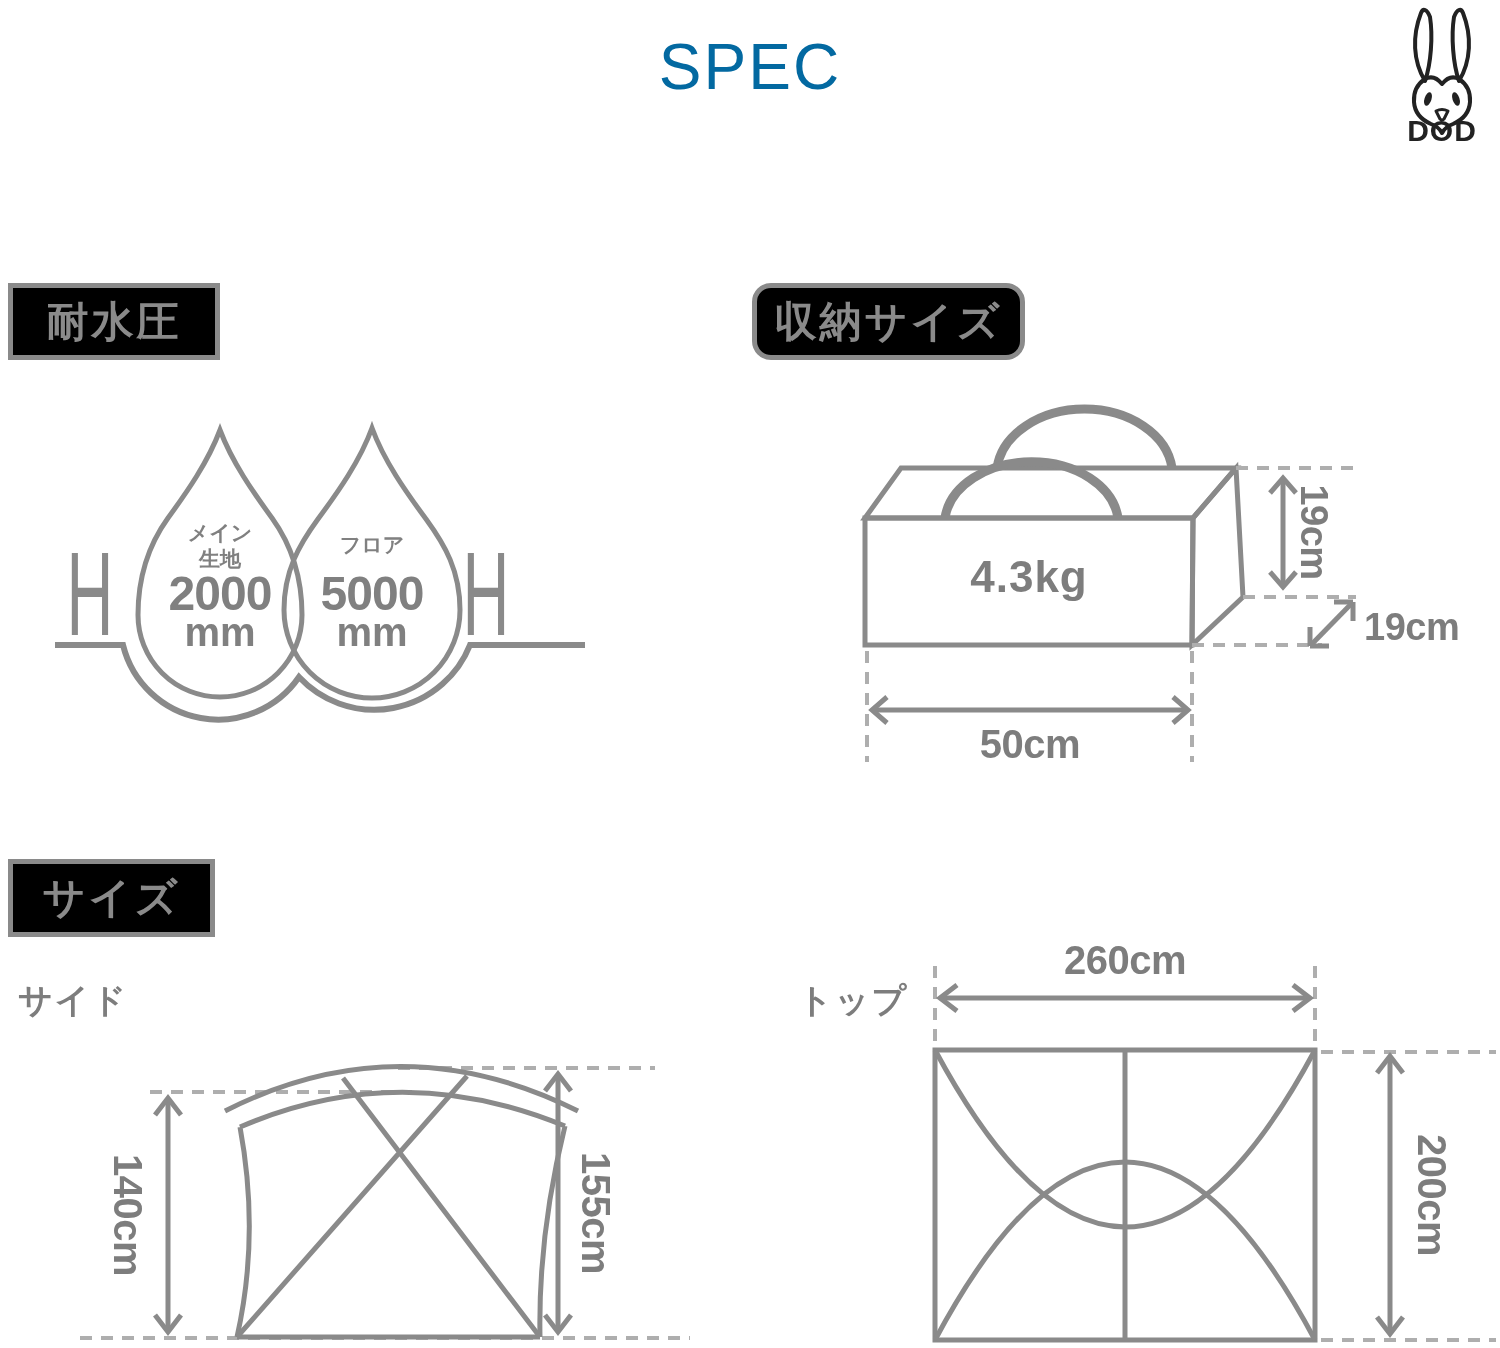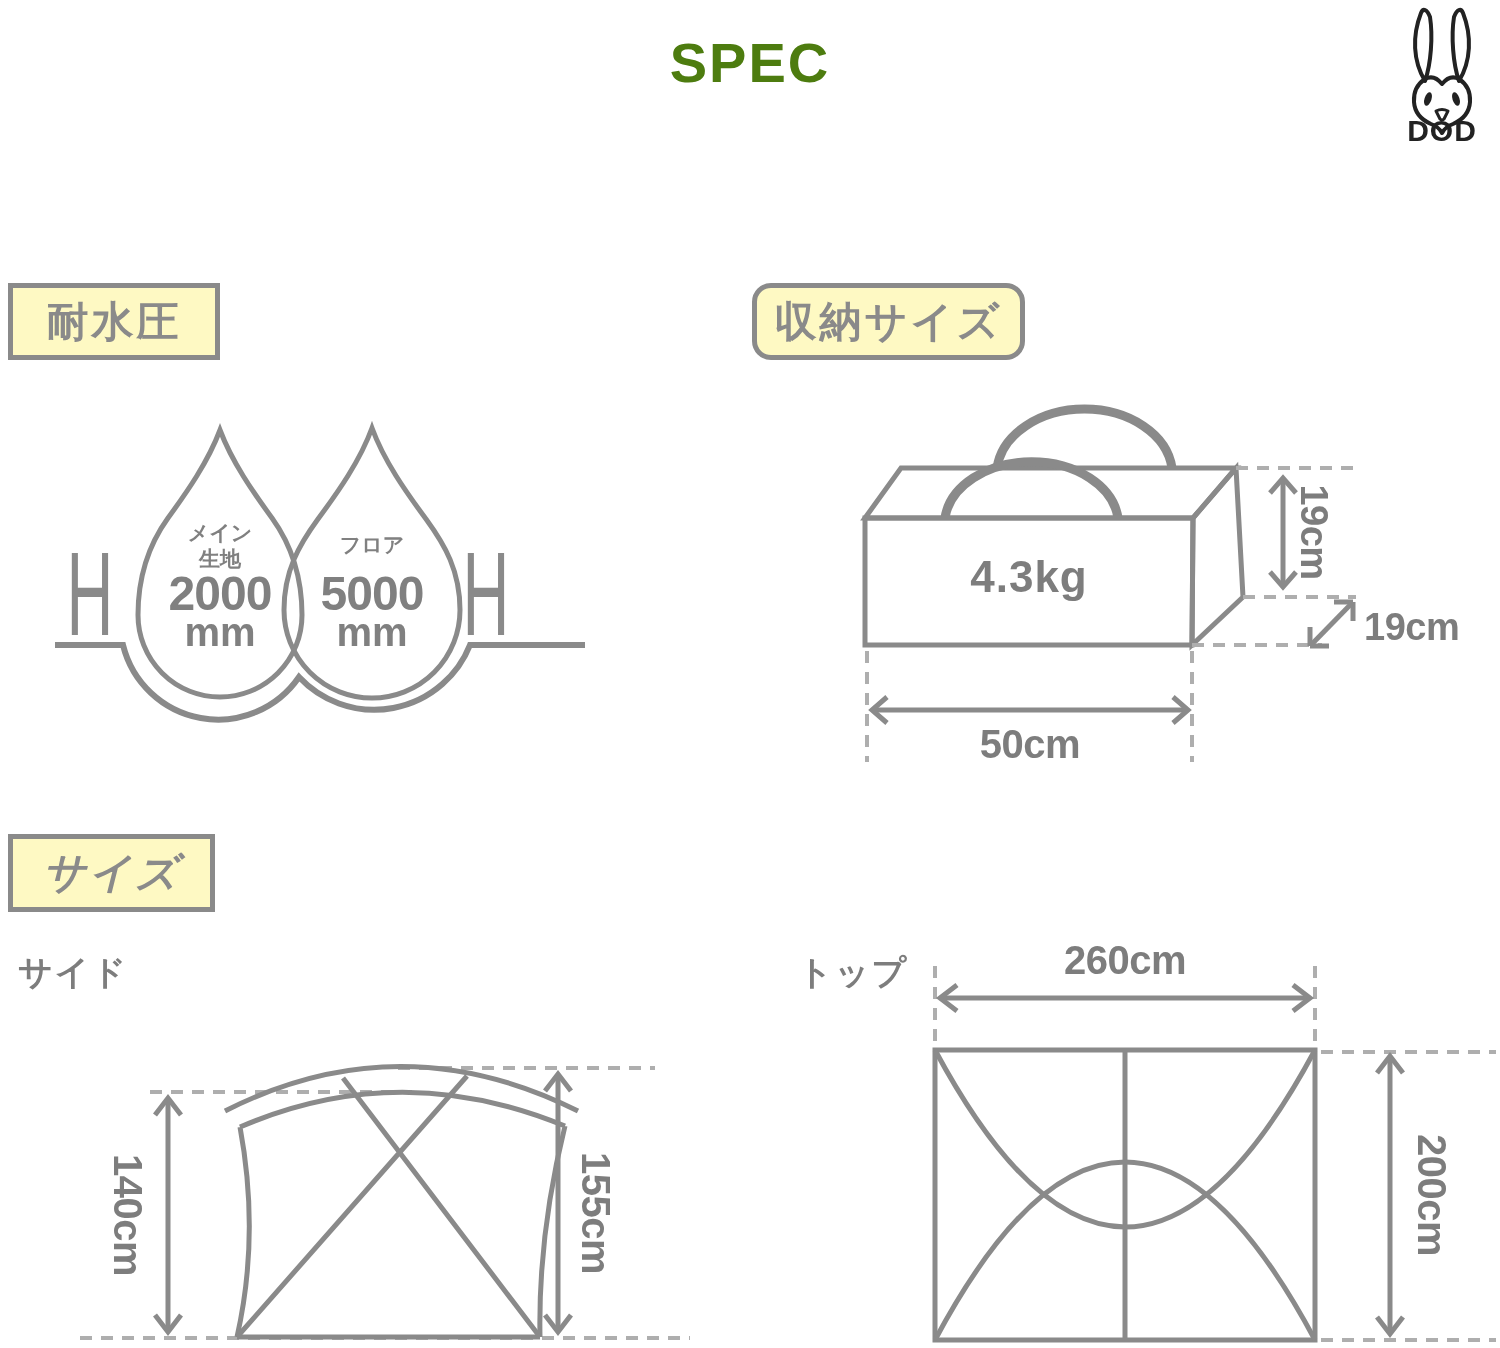--- a/index.html
+++ b/index.html
@@ -1,24 +1,24 @@
 <!DOCTYPE html>
 <html><head>
 <meta charset="utf-8">
 <style>
   html,body{margin:0;padding:0;background:#ffffff;}
   body{width:1500px;height:1348px;position:relative;overflow:hidden;
        font-family:"Liberation Sans", sans-serif;}
   .abs{position:absolute;}
   .page-title{left:0;right:0;top:30px;text-align:center;
-    font-size:56px;font-weight:700;color:#4d7c0f;letter-spacing:2px;}
+    font-size:64px;font-weight:400;color:#0369a1;letter-spacing:2px;}
   .label-box{display:flex;align-items:center;justify-content:center;
     border:5px solid #8a8a8a;color:#8a8a8a;font-weight:700;
-    font-size:42px;letter-spacing:3px;background:#fef9c3;}
-  .sub-label{font-size:34px;font-weight:700;color:#7d7d7d;letter-spacing:2px;}
+    font-size:42px;letter-spacing:3px;background:#000000;}
+  .sub-label{font-size:34px;font-weight:700;color:#7d7d7d;letter-spacing:2px;margin-top:28px;}
   
   .ln{stroke:#8a8a8a;stroke-width:5;fill:none;}
   .ln6{stroke:#8a8a8a;stroke-width:6;fill:none;}
   .handle{stroke:#8a8a8a;stroke-width:9;fill:none;}
   .dash{stroke:#aeaeae;stroke-width:4;fill:none;stroke-dasharray:12 9;}
   .arr{stroke:#8a8a8a;stroke-width:5;fill:none;}
   .dim{font:700 38px "Liberation Sans", sans-serif;fill:#7d7d7d;letter-spacing:-0.5px;}
   .dim40{font:700 40px "Liberation Sans", sans-serif;fill:#7d7d7d;letter-spacing:-0.5px;}
   .jp{font:700 21px "Liberation Sans", sans-serif;fill:#808080;}
   .big{font:700 48px "Liberation Sans", sans-serif;fill:#808080;letter-spacing:-1px;}
@@ -39,21 +39,21 @@
     <path d="M39,75 Q27,83 28,98 Q29,113 45,120 Q53,123 56,129 Q59,123 67,120 Q83,113 84,98 Q85,83 73,75 Q64,70 56,80 Q48,70 39,75 Z"></path>
     <path d="M50,107 Q56,104 62,107 L58,115 Q56,117 54,115 Z" stroke-width="3"></path>
   </g>
   <ellipse cx="42" cy="95" rx="3.5" ry="7" transform="rotate(18 42 95)" fill="#222"></ellipse>
   <ellipse cx="70" cy="95" rx="3.5" ry="7" transform="rotate(-18 70 95)" fill="#222"></ellipse>
   <text x="56" y="137" text-anchor="middle" class="brand">DOD</text>
 </svg>
 
 <div class="abs label-box" style="left:8px;top:283px;width:202px;height:67px;">耐水圧</div>
 <div class="abs label-box" style="left:752px;top:283px;width:263px;height:67px;border-radius:19px;">収納サイズ</div>
-<div class="abs label-box" style="left:8px;top:834px;width:197px;height:68px;font-style:italic;">サイズ</div>
+<div class="abs label-box" style="left:8px;top:859px;width:197px;height:68px;">サイズ</div>
 
 <svg class="abs" style="left:40px;top:400px;" width="560" height="330" viewBox="0 0 560 330">
 
   <path class="ln6" d="M15,245 H83 A98,98 0 0 0 259,277 A103,103 0 0 0 430,245 H545"></path>
 
   <text class="hTxt" transform="translate(50,235) scale(0.55 1)" text-anchor="middle">H</text>
   <text class="hTxt" transform="translate(446,235) scale(0.55 1)" text-anchor="middle">H</text>
 
   <path class="ln" fill="#ffffff" d="M180,30 C192,62 213,92 232,118 C250,143 262,176 262,215 A82,82 0 1,1 98,215 C98,176 110,143 128,118 C147,92 168,62 180,30 Z"></path>
   <path class="ln" fill="#ffffff" d="M332,28 C344,61 366,92 386,119 C405,145 420,171 420,210 A88,88 0 1,1 244,210 C244,171 259,145 278,119 C298,92 320,61 332,28 Z"></path>

